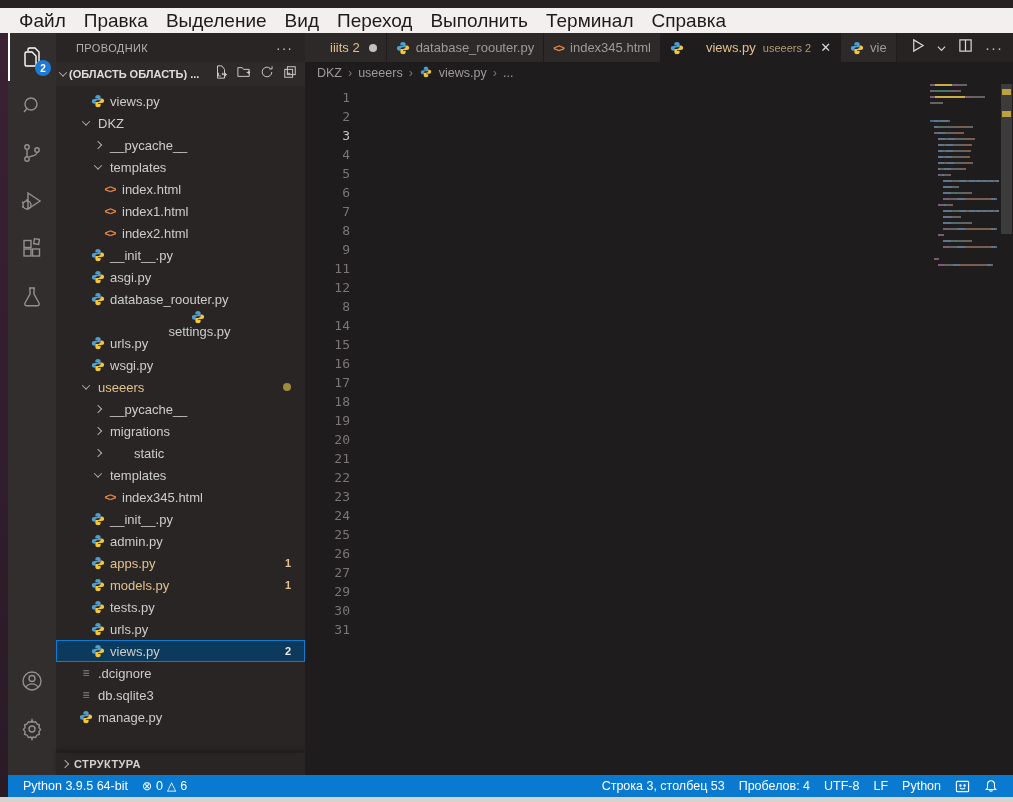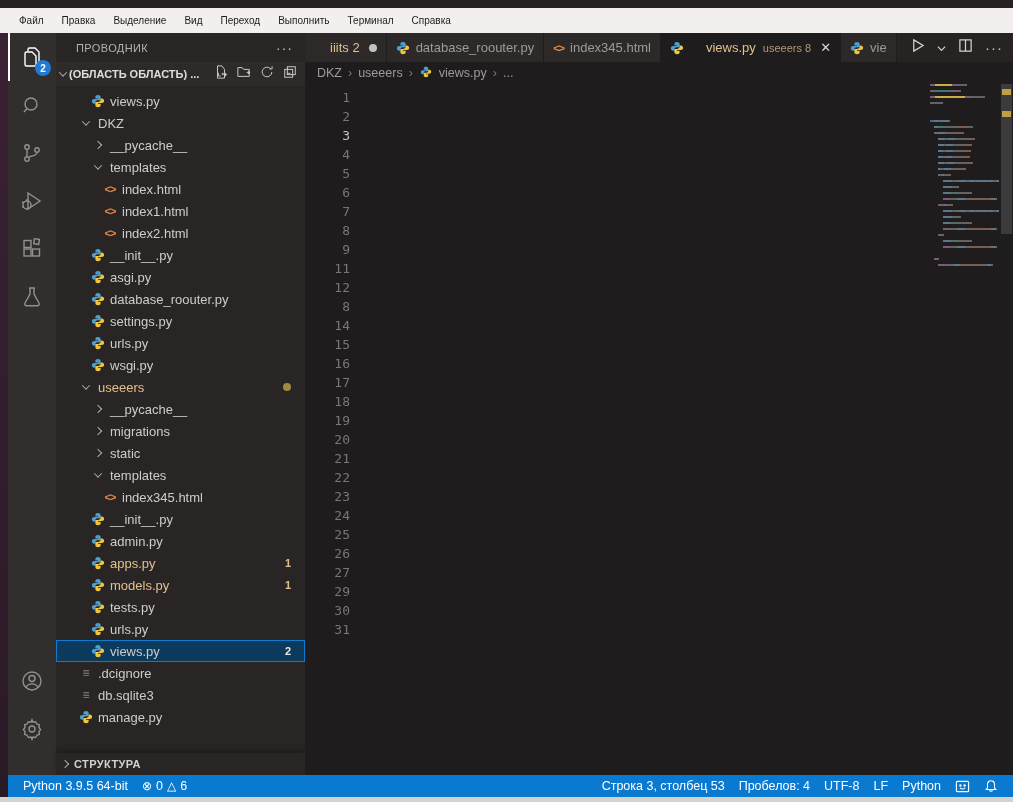--- a/index.html
+++ b/index.html
@@ -4,21 +4,21 @@
 <style>
   * { margin:0; padding:0; box-sizing:border-box; }
   html,body { width:1013px; height:802px; overflow:hidden; background:#2a1c26;
               font-family:"Liberation Sans", sans-serif; }
   #screen { position:relative; width:1013px; height:802px; }
 
   
   #top-strip   { position:absolute; left:0; top:0; width:1013px; height:8px; background:#272122; }
   #menu-bar    { position:absolute; left:0; top:8px; width:1013px; height:25px; background:#f2efee;
                  display:flex; align-items:center; padding-left:10px; }
-  .menu-item   { font-size:10px; color:#1c1c1c; padding:2px 9px; cursor:default; }
+  .menu-item   { font-size:19px; color:#1c1c1c; padding:2px 9px; cursor:default; }
   #left-wallpaper { position:absolute; left:0; top:33px; width:8px; height:764px;
                  background:linear-gradient(#3a2133,#2a1a26); }
   #bottom-strip{ position:absolute; left:0; top:797px; width:1013px; height:5px; background:#d6d2ce; }
 
   
   #activity-bar{ position:absolute; left:8px; top:33px; width:48px; height:742px; background:#322e2e; }
   .act-item    { position:relative; width:48px; height:48px; display:flex; align-items:center; justify-content:center; }
   .act-item svg{ stroke:#959090; fill:none; stroke-width:1.4; }
   .act-item.active { border-left:2px solid #ffffff; }
   .act-item.active svg { stroke:#ffffff; }
@@ -281,21 +281,21 @@
         </div>
         <div class="tree-row" style="padding-left: 34px;">
           <span class="slot">
             <svg class="pyico" viewBox="0 0 16 16">
               <path fill="#4e9fd1" d="M7.9 1C6 1 5 1.9 5 3.2V5h3v.7H3.6C2.1 5.7 1 6.7 1 8.3 1 9.9 2.1 11 3.6 11H5V9.3C5 7.9 6.2 7 7.6 7H11V3.2C11 1.9 9.8 1 7.9 1z"></path>
               <path fill="#f2c63c" d="M8.1 15c1.9 0 2.9-.9 2.9-2.2V11H8v-.7h4.4c1.5 0 2.6-1 2.6-2.6C15 6.1 13.9 5 12.4 5H11v1.7C11 8.1 9.8 9 8.4 9H5v3.8C5 14.1 6.2 15 8.1 15z"></path>
             </svg>
           </span>
           <span class="label">database_roouter.py</span>
         </div>
-        <div class="tree-row" style="padding-left: 34px;">
+        <div class="tree-row" style="padding-left: 34px; flex-direction: column;">
           <span class="slot">
             <svg class="pyico" viewBox="0 0 16 16">
               <path fill="#4e9fd1" d="M7.9 1C6 1 5 1.9 5 3.2V5h3v.7H3.6C2.1 5.7 1 6.7 1 8.3 1 9.9 2.1 11 3.6 11H5V9.3C5 7.9 6.2 7 7.6 7H11V3.2C11 1.9 9.8 1 7.9 1z"></path>
               <path fill="#f2c63c" d="M8.1 15c1.9 0 2.9-.9 2.9-2.2V11H8v-.7h4.4c1.5 0 2.6-1 2.6-2.6C15 6.1 13.9 5 12.4 5H11v1.7C11 8.1 9.8 9 8.4 9H5v3.8C5 14.1 6.2 15 8.1 15z"></path>
             </svg>
           </span>
           <span class="label">settings.py</span>
         </div>
         <div class="tree-row" style="padding-left: 34px;">
           <span class="slot">
@@ -327,21 +327,21 @@
             <span class="chev closed"></span>
           </span>
           <span class="label">__pycache__</span>
         </div>
         <div class="tree-row" style="padding-left: 34px;">
           <span class="slot">
             <span class="chev closed"></span>
           </span>
           <span class="label">migrations</span>
         </div>
-        <div class="tree-row" style="padding-left: 34px;">
+        <div class="tree-row" style="padding-left: 34px; gap: 24px;">
           <span class="slot">
             <span class="chev closed"></span>
           </span>
           <span class="label">static</span>
         </div>
         <div class="tree-row" style="padding-left: 34px;">
           <span class="slot">
             <span class="chev open"></span>
           </span>
           <span class="label">templates</span>
@@ -462,21 +462,21 @@
         <div class="tab">
           <span class="ico-html">&lt;&gt;</span>
           <span class="t-label">index345.html</span>
         </div>
         <div class="tab active">
           <svg class="pyico" viewBox="0 0 16 16">
             <path fill="#4e9fd1" d="M7.9 1C6 1 5 1.9 5 3.2V5h3v.7H3.6C2.1 5.7 1 6.7 1 8.3 1 9.9 2.1 11 3.6 11H5V9.3C5 7.9 6.2 7 7.6 7H11V3.2C11 1.9 9.8 1 7.9 1z"></path>
             <path fill="#f2c63c" d="M8.1 15c1.9 0 2.9-.9 2.9-2.2V11H8v-.7h4.4c1.5 0 2.6-1 2.6-2.6C15 6.1 13.9 5 12.4 5H11v1.7C11 8.1 9.8 9 8.4 9H5v3.8C5 14.1 6.2 15 8.1 15z"></path>
           </svg>
           <span class="t-label gold">views.py</span>
-          <span class="t-desc">useeers 8</span>
+          <span class="t-desc">useeers 2</span>
           <span class="t-close">✕</span>
         </div>
         <div class="tab">
           <svg class="pyico" viewBox="0 0 16 16">
             <path fill="#4e9fd1" d="M7.9 1C6 1 5 1.9 5 3.2V5h3v.7H3.6C2.1 5.7 1 6.7 1 8.3 1 9.9 2.1 11 3.6 11H5V9.3C5 7.9 6.2 7 7.6 7H11V3.2C11 1.9 9.8 1 7.9 1z"></path>
             <path fill="#f2c63c" d="M8.1 15c1.9 0 2.9-.9 2.9-2.2V11H8v-.7h4.4c1.5 0 2.6-1 2.6-2.6C15 6.1 13.9 5 12.4 5H11v1.7C11 8.1 9.8 9 8.4 9H5v3.8C5 14.1 6.2 15 8.1 15z"></path>
           </svg>
           <span class="t-label">vie</span>
         </div>
         <div id="tab-actions">

